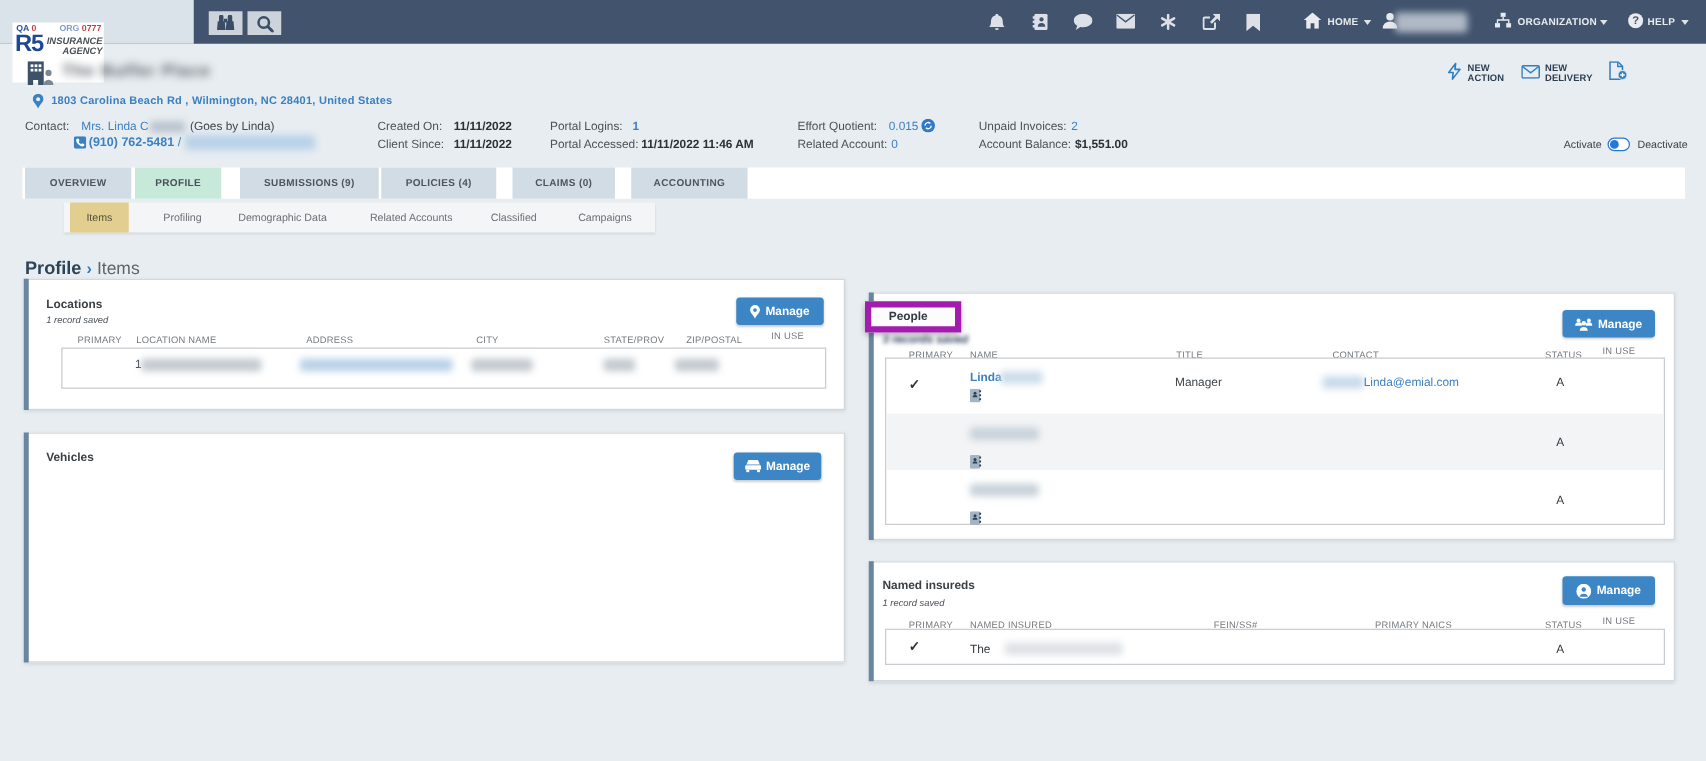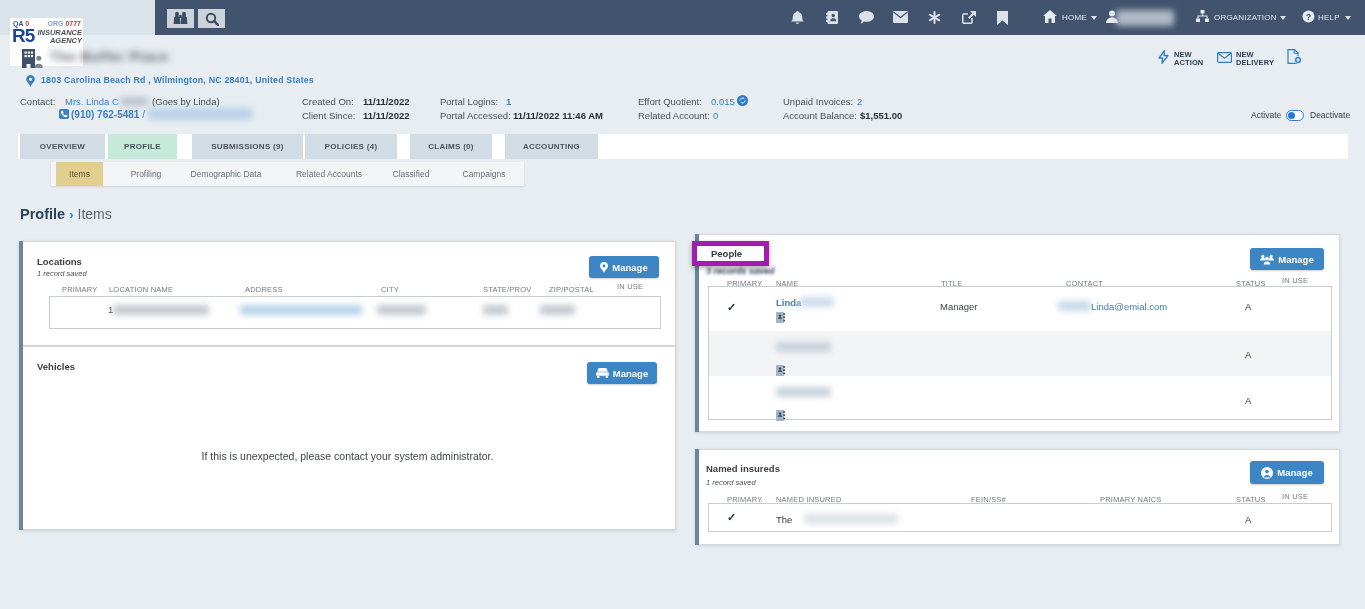--- a/index.html
+++ b/index.html
@@ -13,21 +13,21 @@
 .qa{position:absolute;left:3px;top:2px;font-size:7px;font-weight:bold;color:#2d56a5}
 .org{position:absolute;right:2px;top:2px;font-size:7px;font-weight:bold;color:#7f9ed0}
 .red{color:#c43b3f}
 .r5{position:absolute;left:2px;top:7px;font-size:19px;font-weight:bold;color:#1d4695;letter-spacing:-1px}
 .insag{position:absolute;right:1px;top:11px;font-size:7.5px;color:#4a4f55;text-align:right;line-height:7.5px;font-style:italic;font-weight:bold}
 .navbtn{position:absolute;top:9px;width:27px;height:19px;background:#ccd3da;display:flex;align-items:center;justify-content:center}
 .sbox{position:absolute;left:232px;top:7px;width:180px;height:22px;background:#4c5e78;border:1px solid #97a3b5}
 .sbox .ph{position:absolute;left:13px;top:5px;font-size:9.5px;font-style:italic;font-weight:bold;color:#cdd3dc}
 .sbtn{position:absolute;right:2px;top:2px;width:42px;height:16px;background:#dbdfe4;border:1px solid #b9bfc7;font-size:8px;font-weight:bold;color:#2e3338;text-align:center;line-height:13px}
 .ticon{position:absolute;top:11px}
-.navtext{position:absolute;top:13px;font-size:8px;font-weight:normal;color:#e8ebef;letter-spacing:.2px}
+.navtext{position:absolute;top:13px;font-size:8px;font-weight:bold;color:#e8ebef;letter-spacing:.2px}
 .caret{position:absolute;top:16px;width:0;height:0;border-left:3.5px solid transparent;border-right:3.5px solid transparent;border-top:4px solid #dfe3e8}
 .ublur{position:absolute;left:1116px;top:10px;width:58px;height:16px;background:#c3cbd6;border-radius:3px;filter:blur(3px);opacity:.85}
 
 .blurtxt{filter:blur(3.5px)}
 .addr{position:absolute;left:41px;top:75px;font-size:8.8px;font-weight:bold;color:#3b80c1;letter-spacing:.2px}
 .lbl{font-size:9.5px;color:#4c5157}
 .val{font-size:9.5px;font-weight:bold;color:#2b3036}
 .blue{color:#3b80c1}
 .hdr-row{position:absolute;font-size:9.5px}
 .actlbl{position:absolute;font-size:7.5px;font-weight:bold;color:#2d3e52;line-height:7.5px;letter-spacing:.1px}
@@ -237,21 +237,21 @@
 <div class="subbar">
  <div class="stab act" style="left:5px;width:47px">Items</div>
  <div class="stab" style="left:56px;width:78px">Profiling</div>
  <div class="stab" style="left:130px;width:90px">Demographic Data</div>
  <div class="stab" style="left:238px;width:80px">Related Accounts</div>
  <div class="stab" style="left:330px;width:60px">Classified</div>
  <div class="stab" style="left:400px;width:66px">Campaigns</div>
 </div>
 <div class="crumb"><span style="font-weight:bold;color:#2c4257">Profile</span> <span style="color:#2f7fc1;font-weight:bold;font-size:13px">›</span> <span style="color:#5d646b;font-size:14px">Items</span></div>
 
-<div class="card" style="left:19px;top:241px;width:657px;height:105px">
+<div class="card" style="left:19px;top:223px;width:657px;height:105px">
  <div class="accent"></div>
  <div class="ctitle" style="left:17px;top:14px">Locations</div>
  <div class="csub" style="left:17px;top:27px">1 record saved</div>
  <div class="manage" style="left:569px;top:14px"><svg width="8" height="11" viewBox="0 0 10 14">
         <path fill="#fff" d="M5 0 a5 5 0 0 1 5 5 c0 3.2-3.4 4.6-5 9 C3.4 9.6 0 8.2 0 5 A5 5 0 0 1 5 0 Z M5 3.2 a1.9 1.9 0 1 0 0 3.8 1.9 1.9 0 0 0 0-3.8 Z"></path>
       </svg>Manage</div>
  <div class="th" style="left:42px;top:43px">PRIMARY</div>
  <div class="th" style="left:89px;top:43px">LOCATION NAME</div>
  <div class="th" style="left:225px;top:43px">ADDRESS</div>
  <div class="th" style="left:361px;top:43px">CITY</div>
@@ -269,21 +269,20 @@
 
 <div class="card" style="left:19px;top:346px;width:657px;height:184px">
  <div class="accent"></div>
  <div class="ctitle" style="left:17px;top:14px">Vehicles</div>
  <div class="manage" style="left:567px;top:15px"><svg width="13" height="10" viewBox="0 0 14 11">
         <path fill="#fff" d="M2.8 0 h8.4 l1.7 4 H1.1 Z"></path>
         <rect x="0" y="4.6" width="14" height="4" rx="1" fill="#fff"></rect>
         <rect x="1" y="8.8" width="2.6" height="2" fill="#fff"></rect>
         <rect x="10.4" y="8.8" width="2.6" height="2" fill="#fff"></rect>
       </svg>Manage</div>
- <div class="abs" style="left:0;top:103px;width:655px;text-align:center;font-size:10.5px;color:#3e4349">If this is unexpected, please contact your system administrator.</div>
 </div>
 
 <div class="card" style="left:695px;top:234px;width:645px;height:198px">
  <div class="accent"></div>
  <div class="abs" style="left:10px;top:31px;font-size:9px;font-weight:bold;font-style:italic;color:#2c3e5c;filter:blur(1.6px)">3 records saved</div>
  <div class="manage" style="left:554px;top:13px;width:74px"><svg width="14" height="11" viewBox="0 0 15 12">
         <g fill="#fff">
           <circle cx="3" cy="2.6" r="1.7"></circle>
           <circle cx="12" cy="2.6" r="1.7"></circle>
           <path d="M0 7.2 a3 3 0 0 1 6 0 Z"></path>

